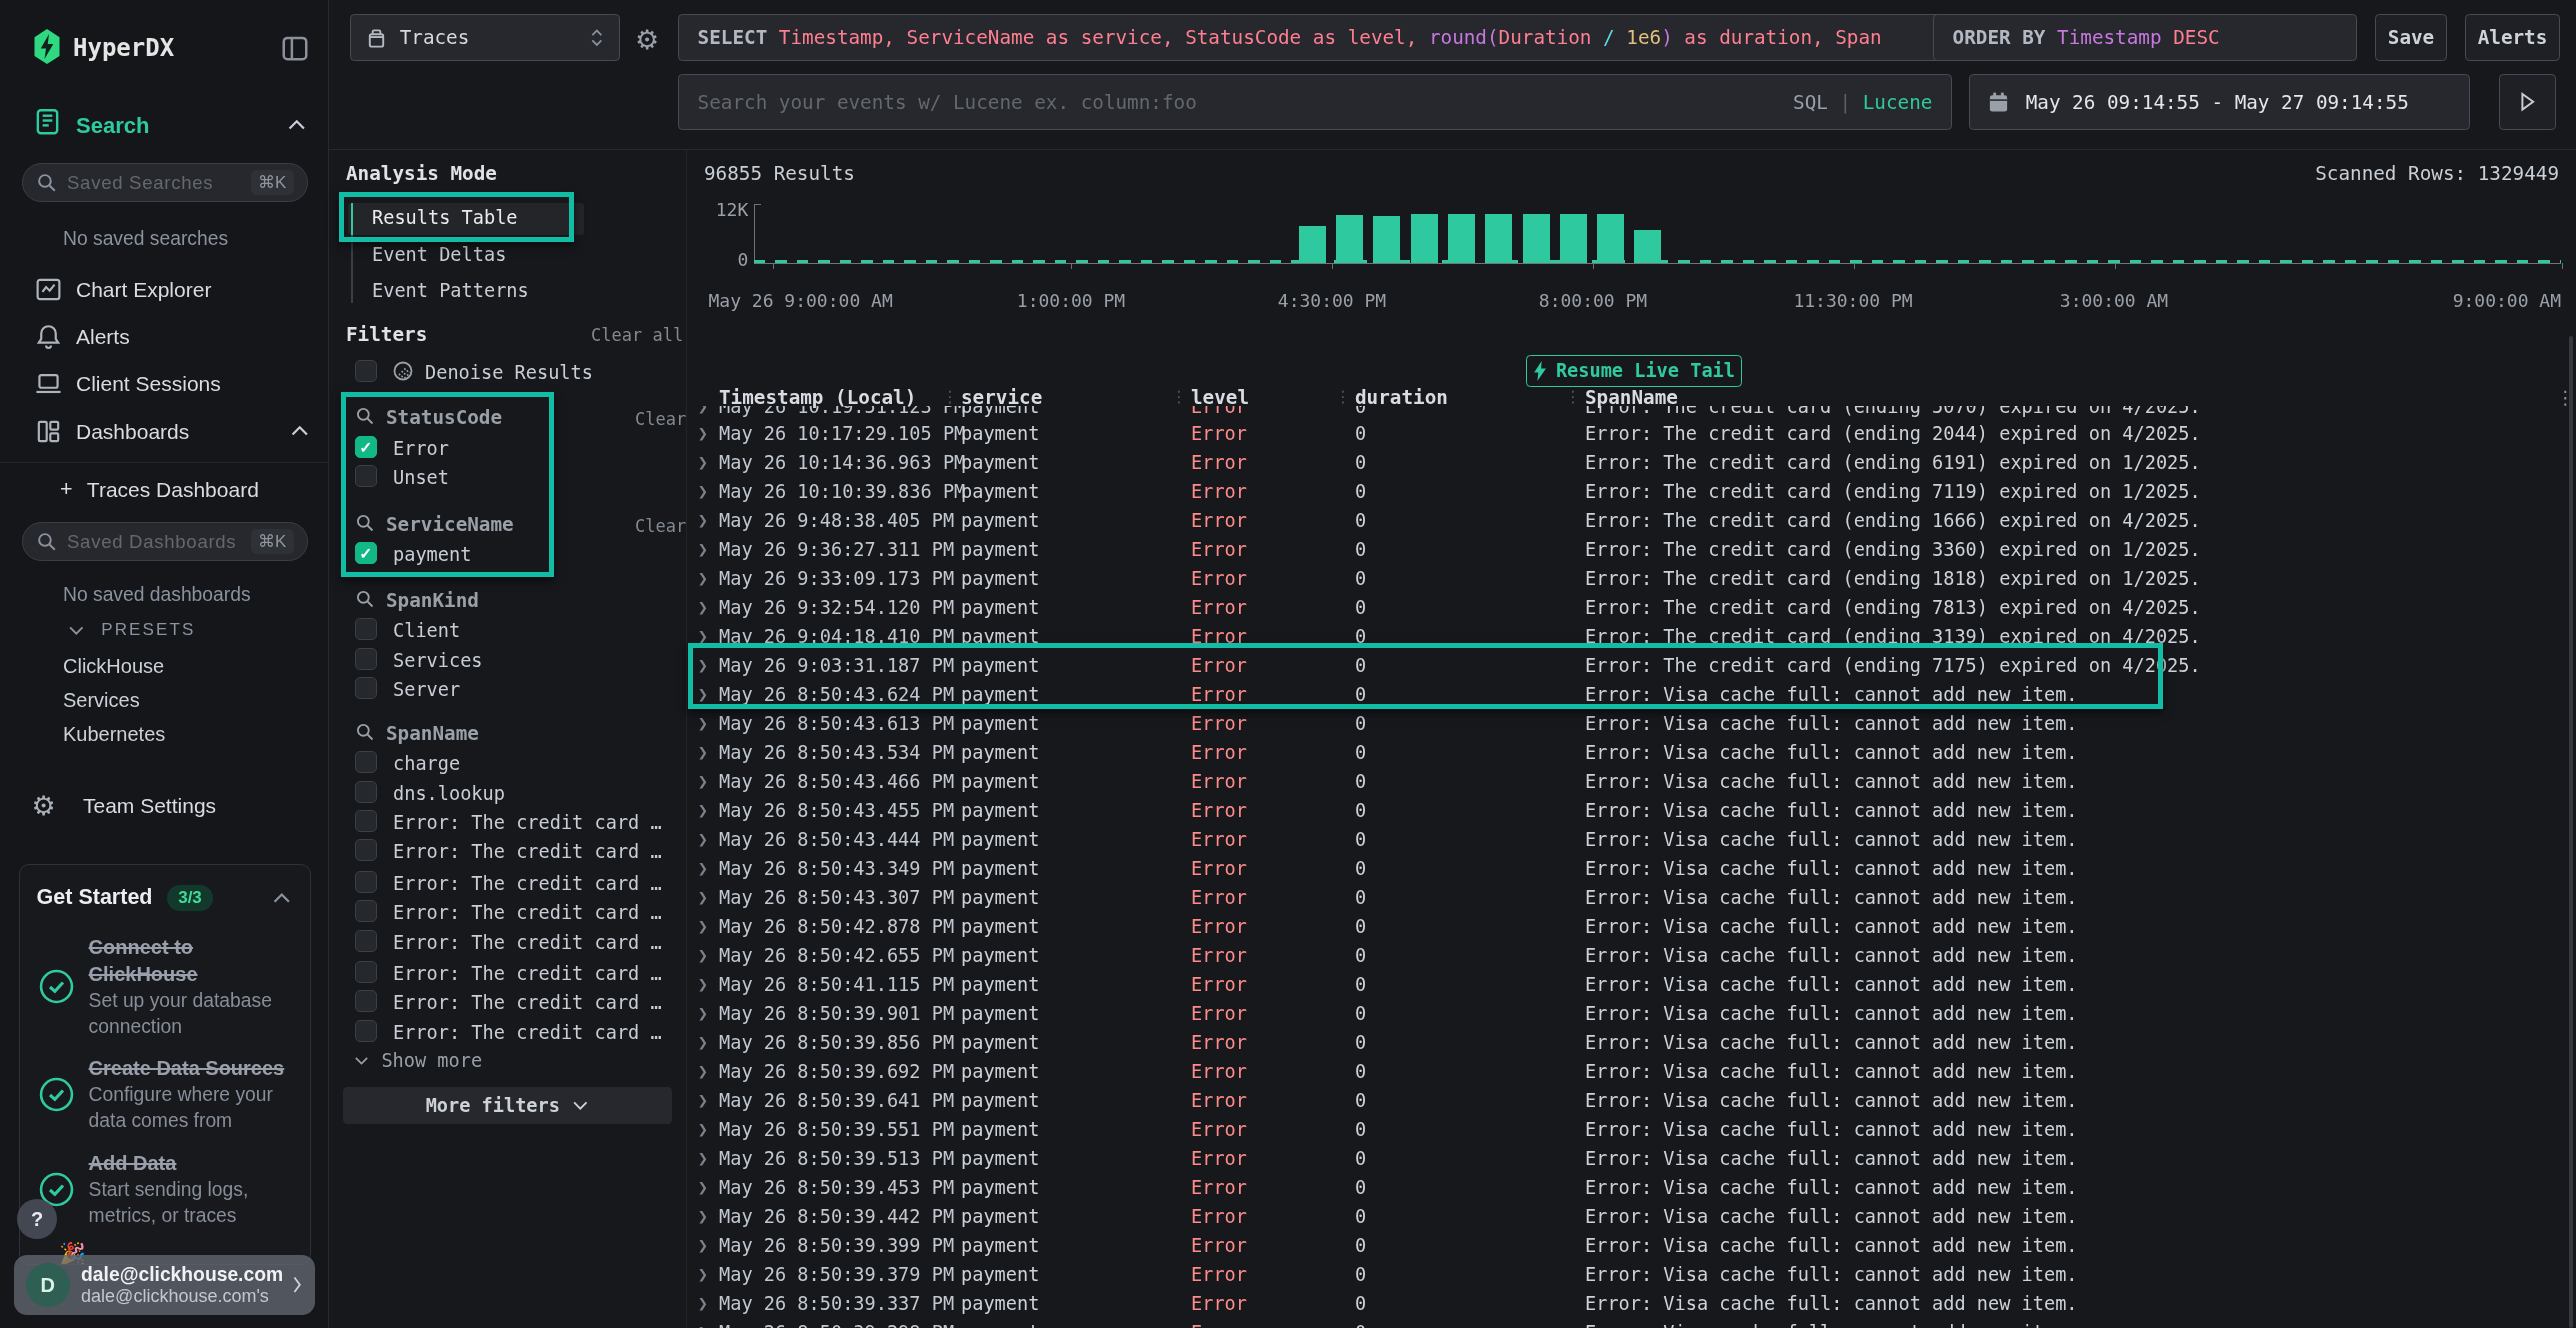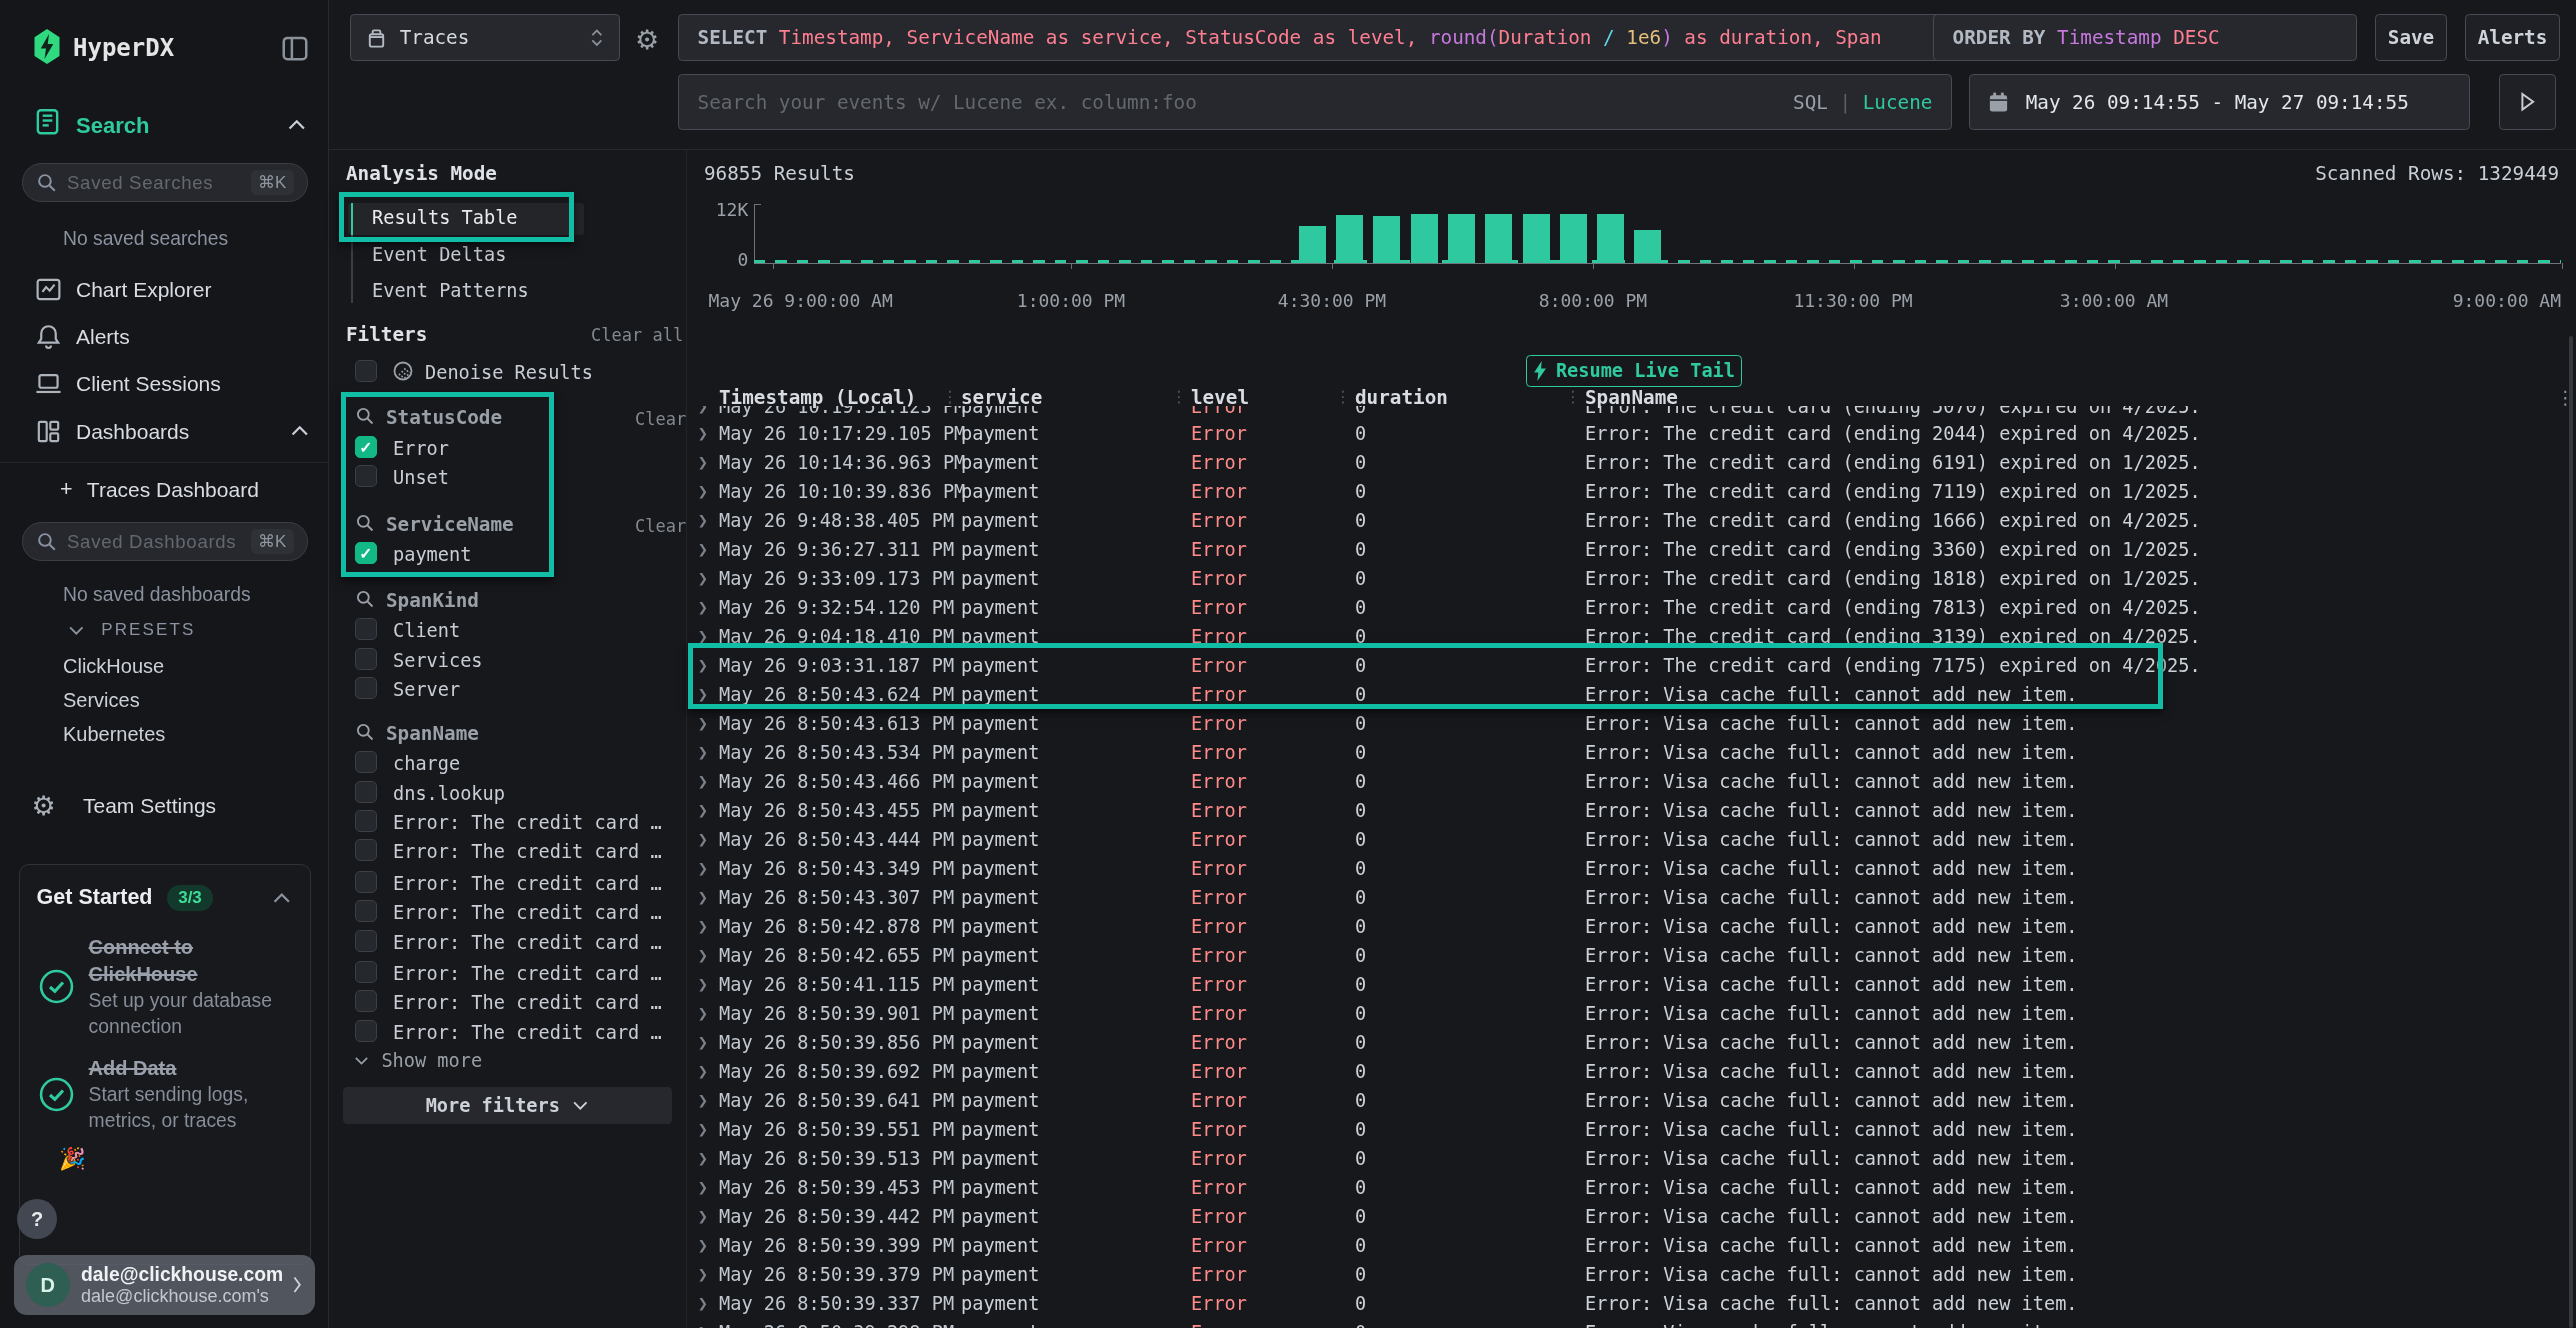--- a/index.html
+++ b/index.html
@@ -227,20 +227,30 @@
     <span style="min-width:0;"><span class="gs-item-title">Connect to ClickHouse</span><br>
     <span class="gs-item-desc">Set up your database connection</span></span>
           </div>
           <div style="display: flex; gap: 13px; padding: 15.7px 17px 0px; align-items: center;">
             <span style="flex:0 0 auto;">
       <svg width="39" height="39" viewBox="0 0 24 24" fill="none" stroke="#2fca9f" stroke-width="1.6">
                 <circle cx="12" cy="12" r="9.5"></circle>
                 <polyline points="8,12.3 11,15 16,9.5" stroke-width="1.9"></polyline>
               </svg>
             </span>
+    <span style="min-width:0;"><span class="gs-item-title">Create Data Sources</span><br>
+    <span class="gs-item-desc">Configure where your data comes from</span></span>
+          </div>
+          <div style="display: flex; gap: 13px; padding: 15.7px 17px 0px; align-items: center;">
+            <span style="flex:0 0 auto;">
+      <svg width="39" height="39" viewBox="0 0 24 24" fill="none" stroke="#2fca9f" stroke-width="1.6">
+                <circle cx="12" cy="12" r="9.5"></circle>
+                <polyline points="8,12.3 11,15 16,9.5" stroke-width="1.9"></polyline>
+              </svg>
+            </span>
     <span style="min-width:0;"><span class="gs-item-title">Add Data</span><br>
     <span class="gs-item-desc">Start sending logs, metrics, or traces</span></span>
           </div>
         </div>
       <div style="display:flex;gap:11.4px;align-items:center;padding:11.4px 0 0 40px;">
         <span style="font:21.5px var(--sans);">🎉</span>
       </div>
     </div>
 
     <div class="help-circle">

